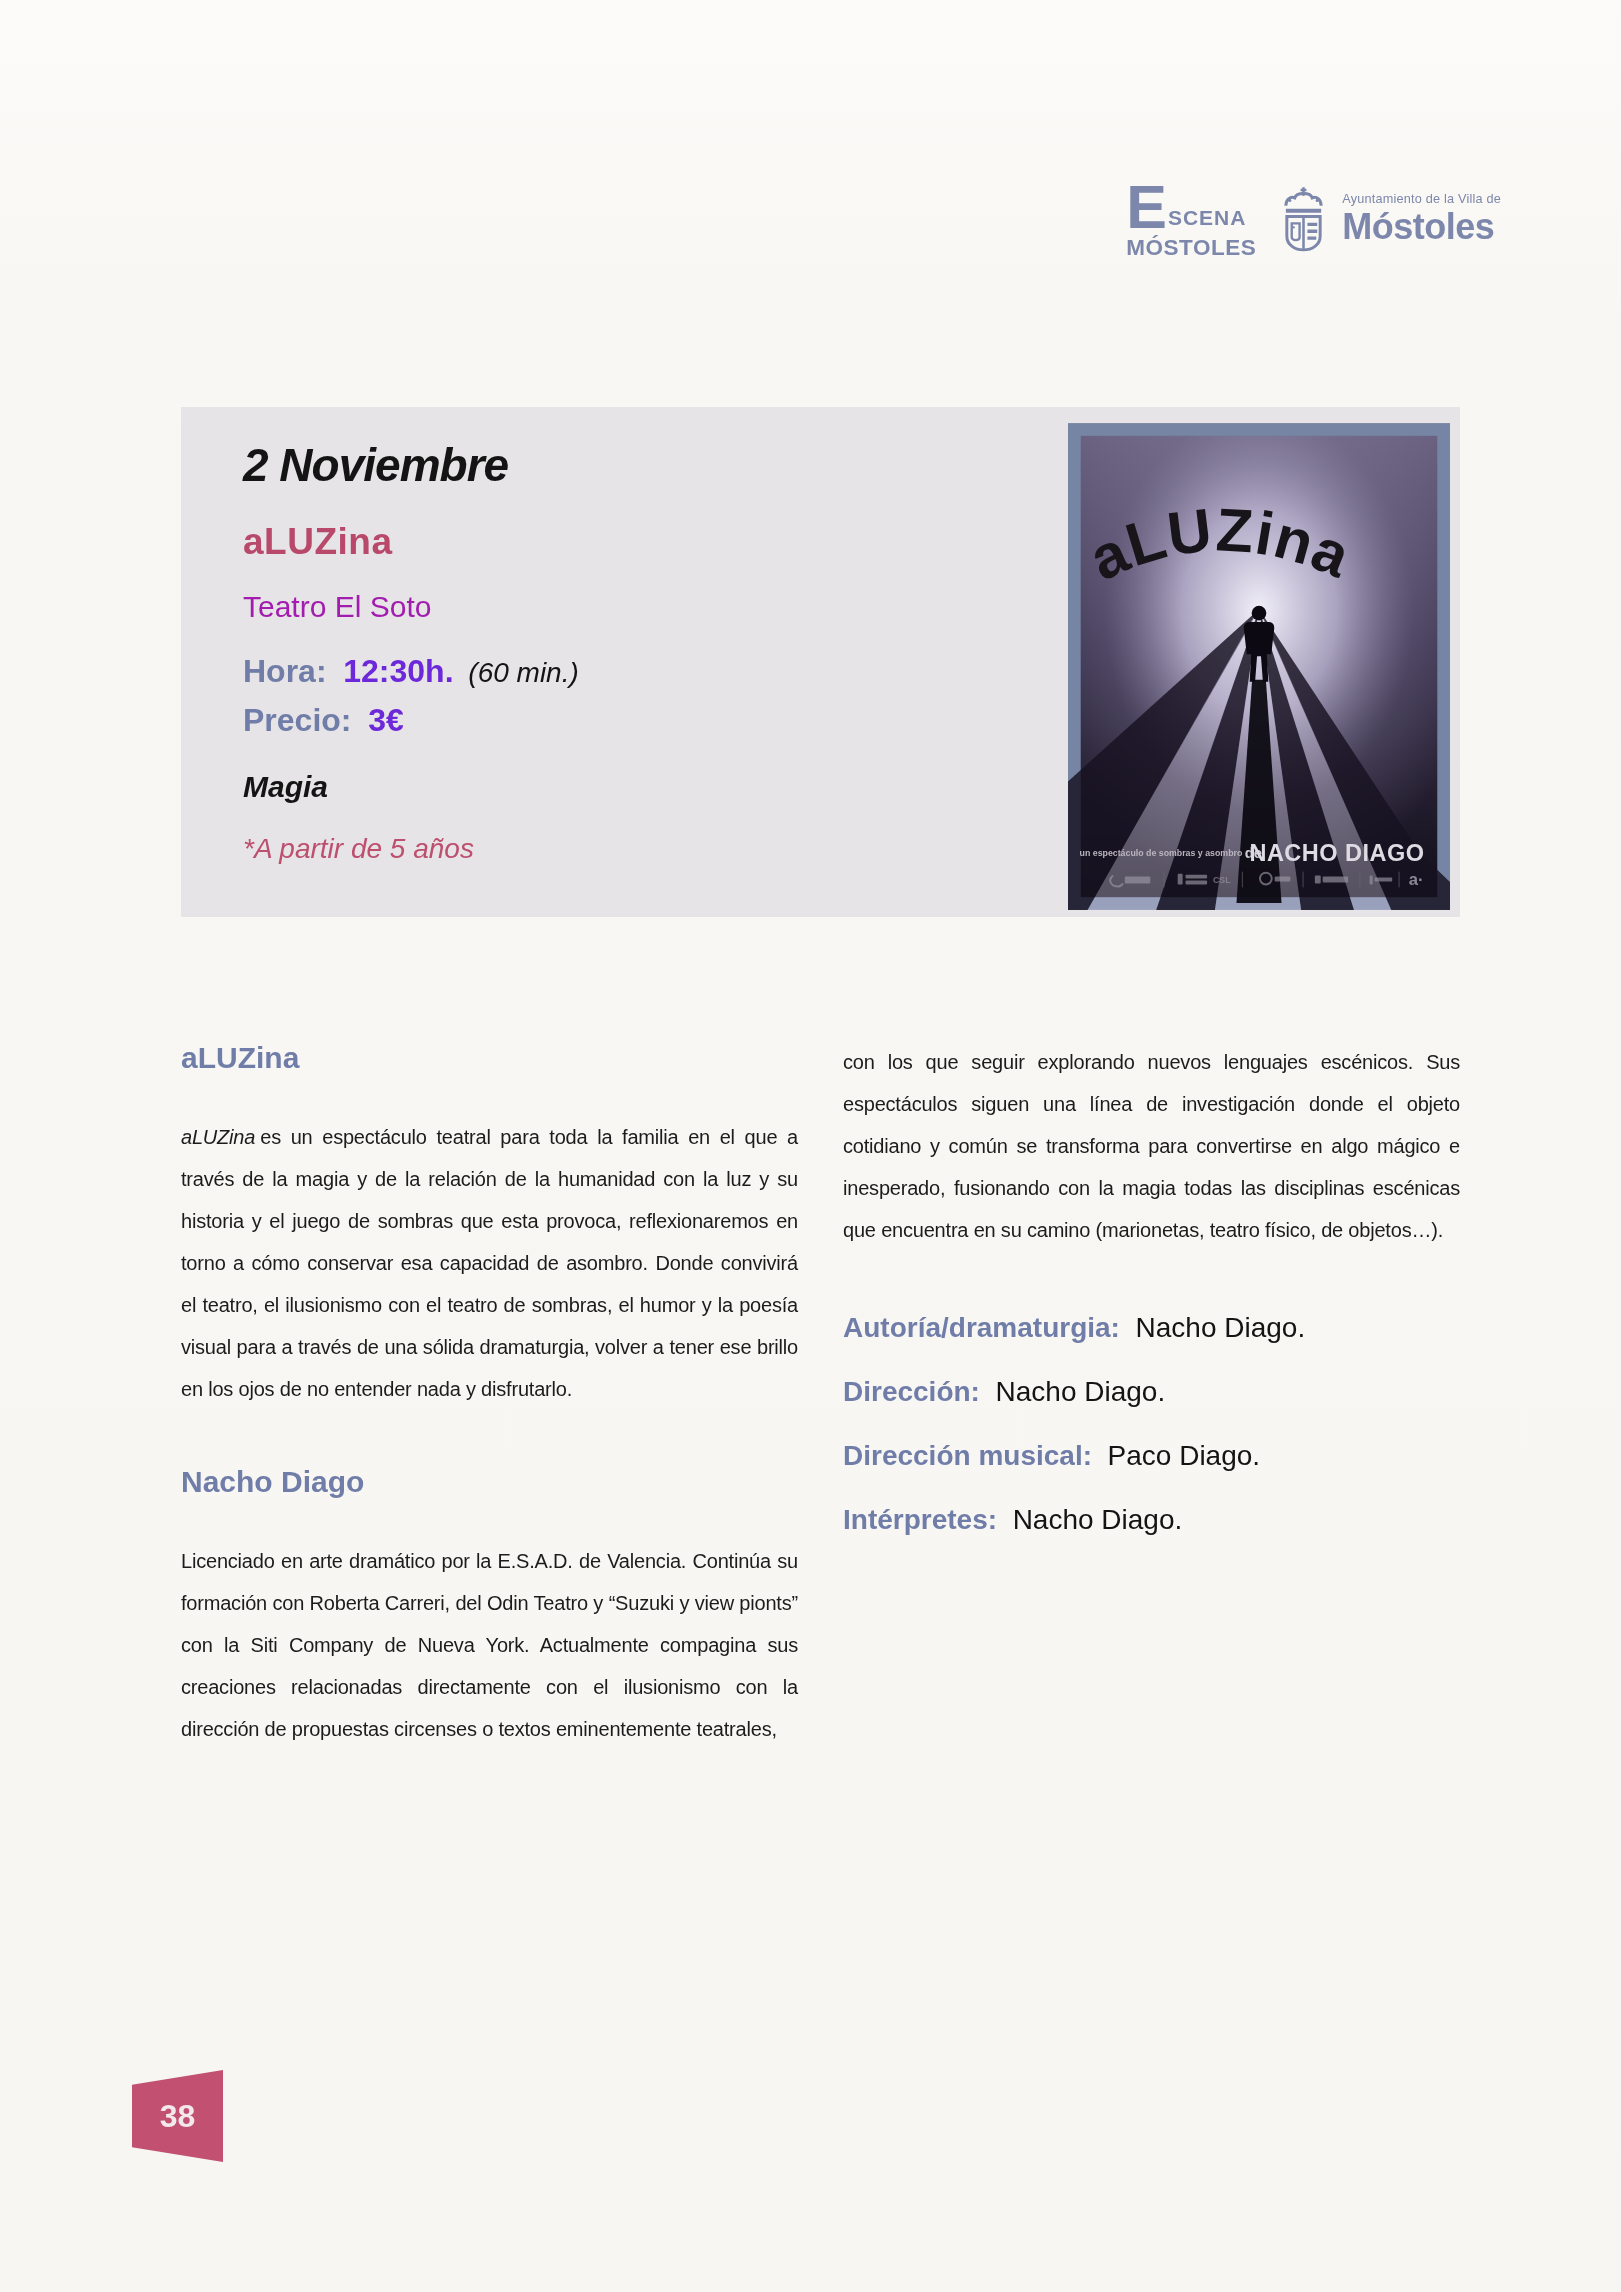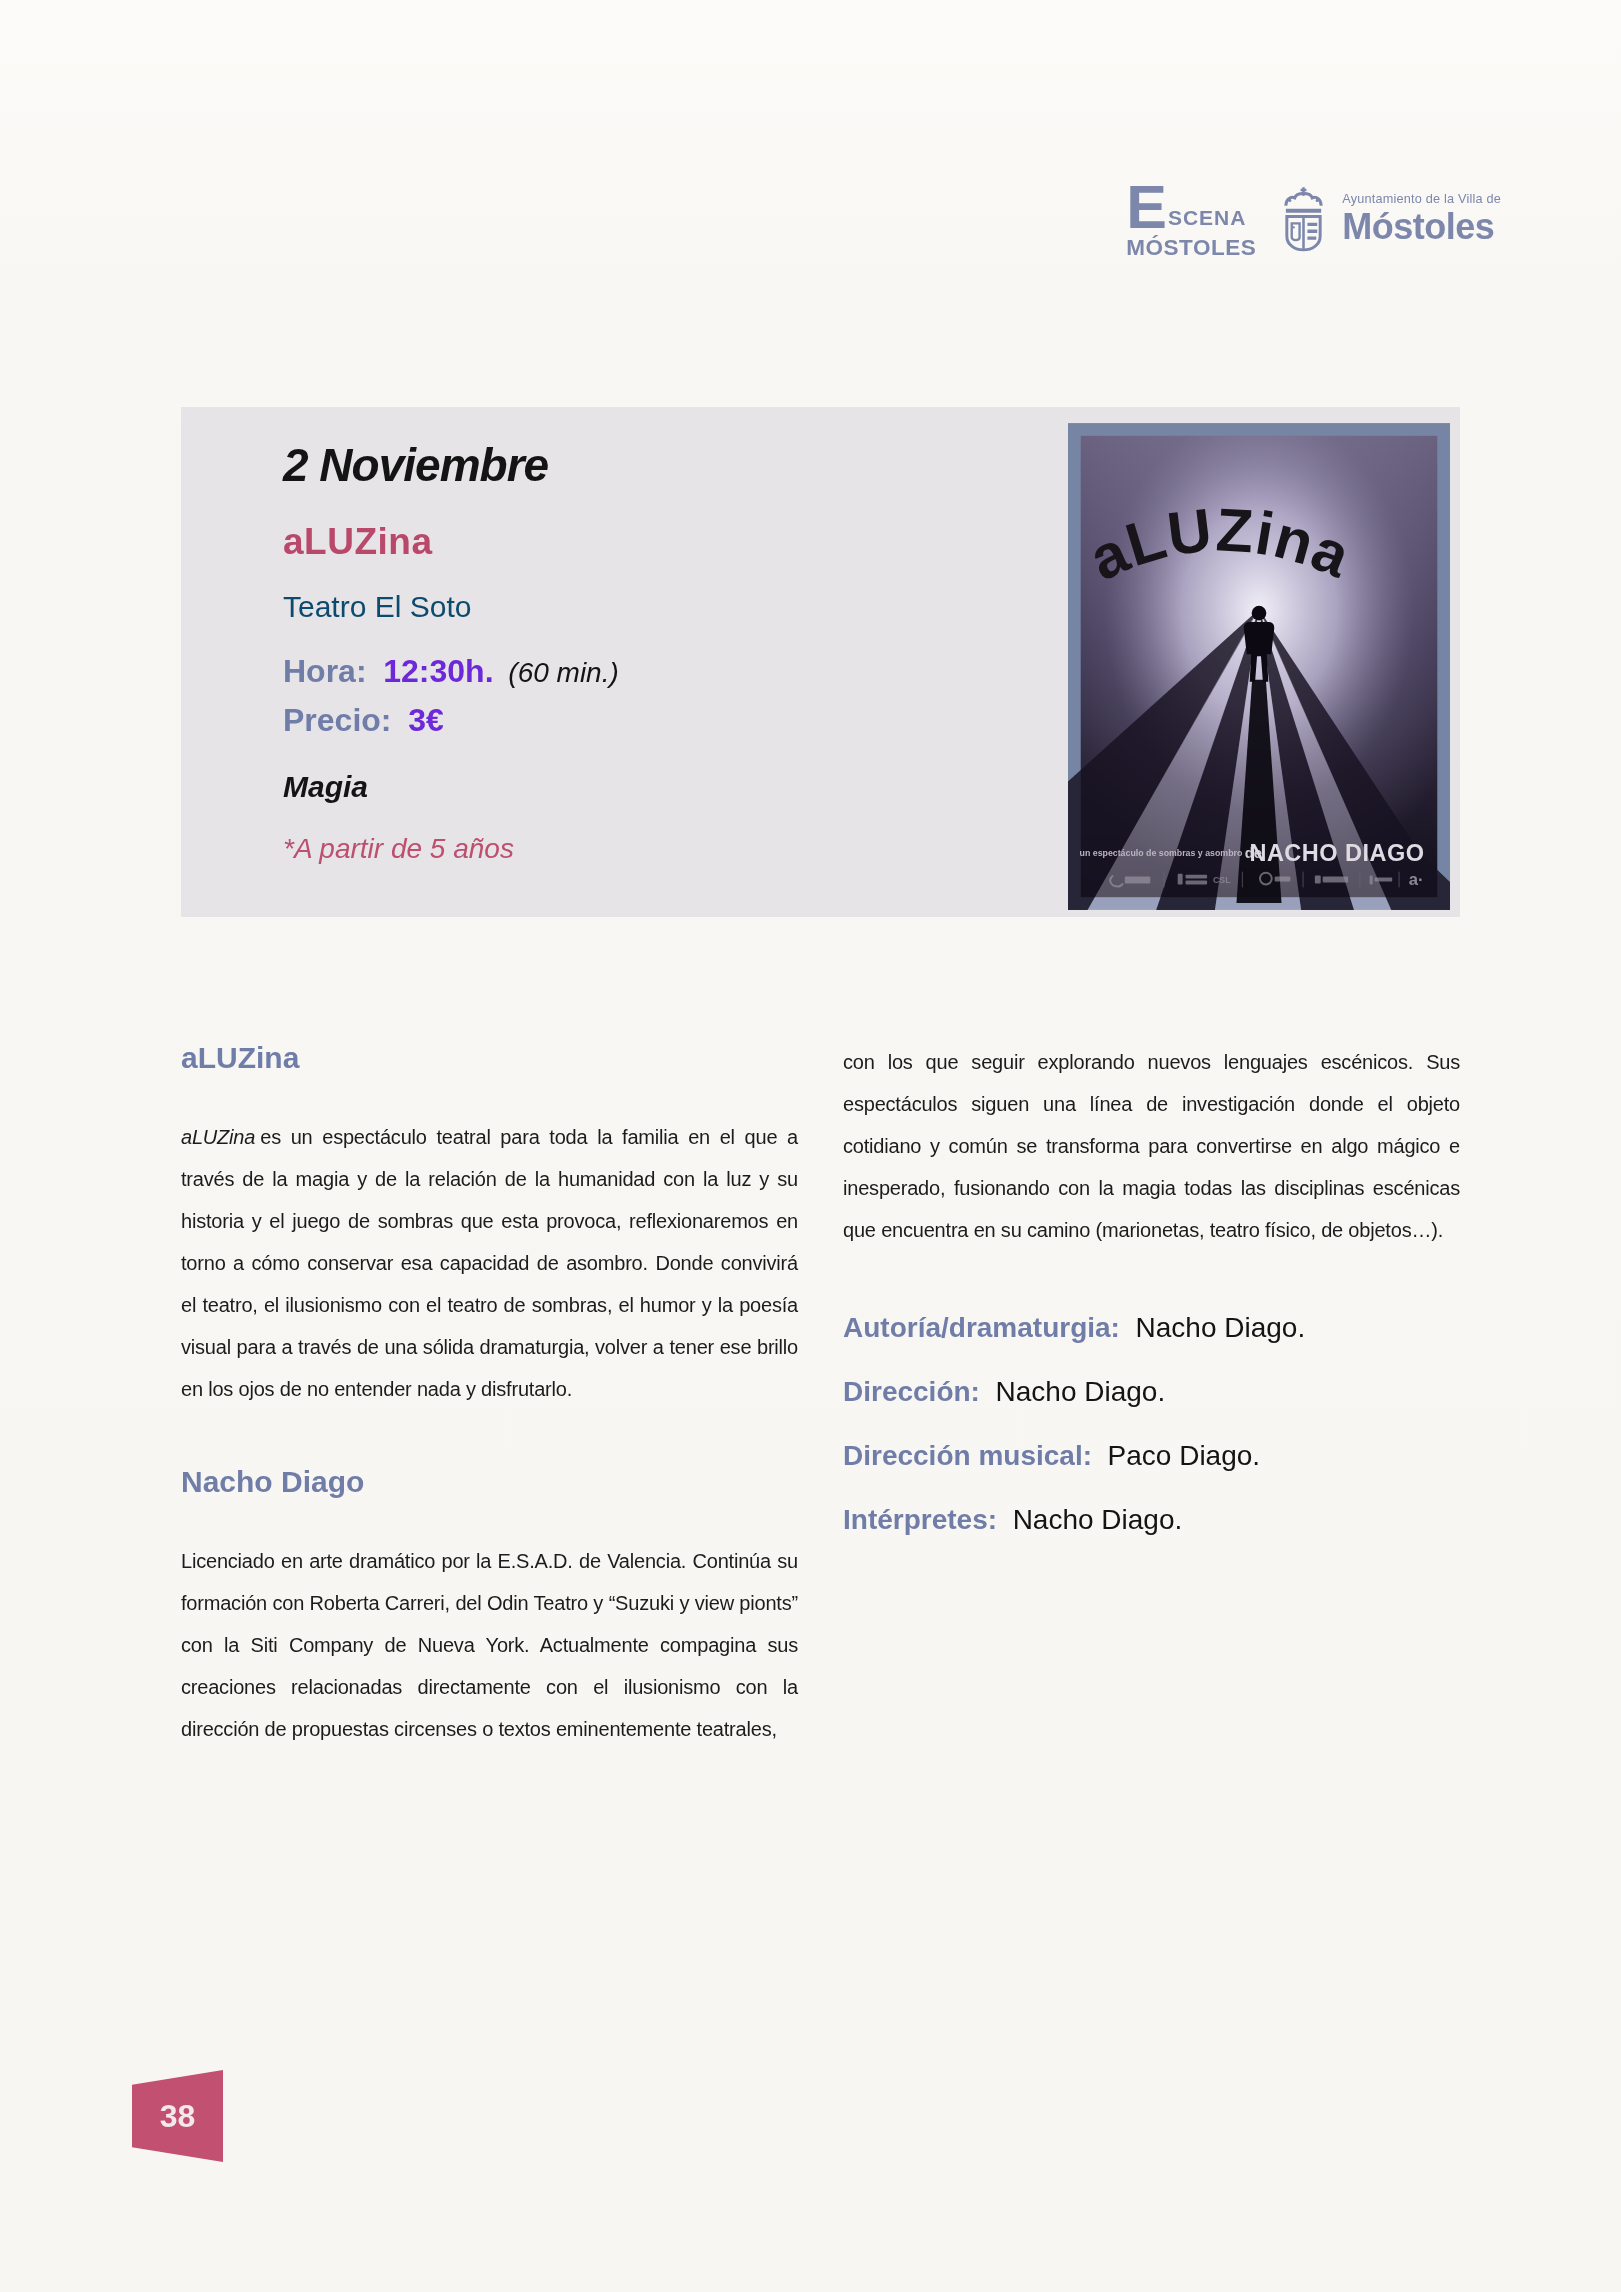--- a/index.html
+++ b/index.html
@@ -27,24 +27,24 @@
   .ayto-logo { display:flex; align-items:center; gap:14px; color:#7c87ab; }
   .ayto-text-small { font-size:12.7px; font-weight:400; letter-spacing:0.2px; }
   .ayto-text-big { font-size:36px; font-weight:700; letter-spacing:-0.5px; margin-top:0px; }
 
   
   .event-card {
     position:absolute; left:181px; top:407px;
     width:1279px; height:510px;
     background:#e6e4e6;
   }
-  .event-card-inner { position:absolute; left:62px; top:31px; width:823px;margin-left:40px; }
+  .event-card-inner { position:absolute; left:62px; top:31px; width:823px; }
   .event-date { font-size:46px; font-weight:800; font-style:italic; letter-spacing:-1px; color:#141414; }
   .event-title { margin-top:29px; font-size:37px; font-weight:600; color:#b8496b; letter-spacing:0.5px; }
-  .event-venue { margin-top:27.4px; font-size:30px; font-weight:500; color:#0c4a6e; }
+  .event-venue { margin-top:27.4px; font-size:30px; font-weight:500; color:#a21caf; }
   .meta-line { margin-top:29px; font-size:32px; }
   .meta-line + .meta-line { margin-top:11.8px; }
   .meta-label { color:#6f7da8; font-weight:700; }
   .meta-value { color:#6d28d9; font-weight:700; margin-left:7.8px;text-align:right; }
   .meta-duration { color:#141414; font-style:italic; font-size:28px; margin-left:5.9px; }
   .event-genre { margin-top:31px; font-size:30px; font-weight:700; font-style:italic; color:#141414; }
   .event-age { margin-top:29px; font-size:28px; font-style:italic; font-weight:500; color:#bd4f6f; }
 
   
   .poster-wrap {

